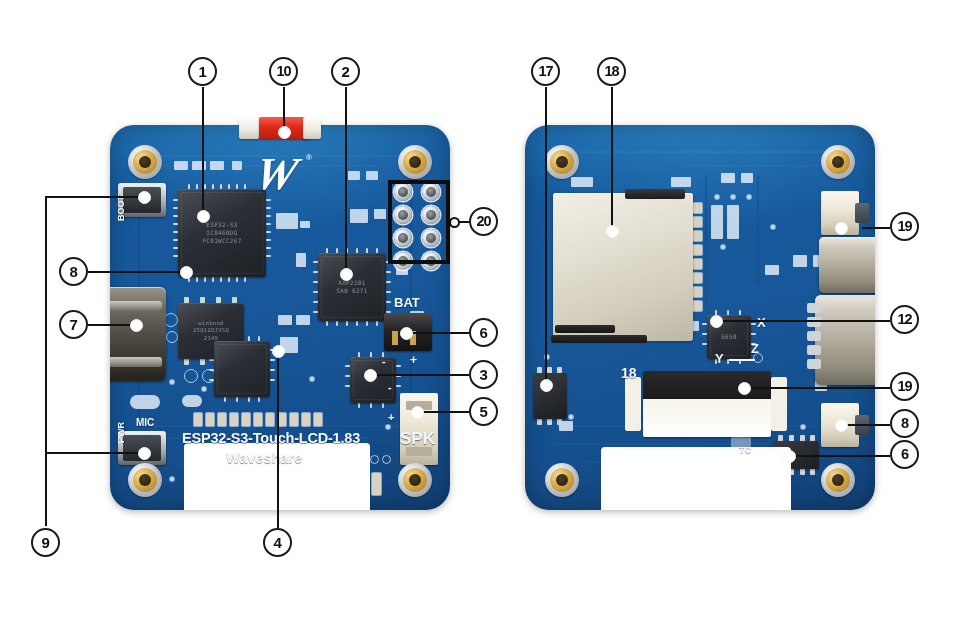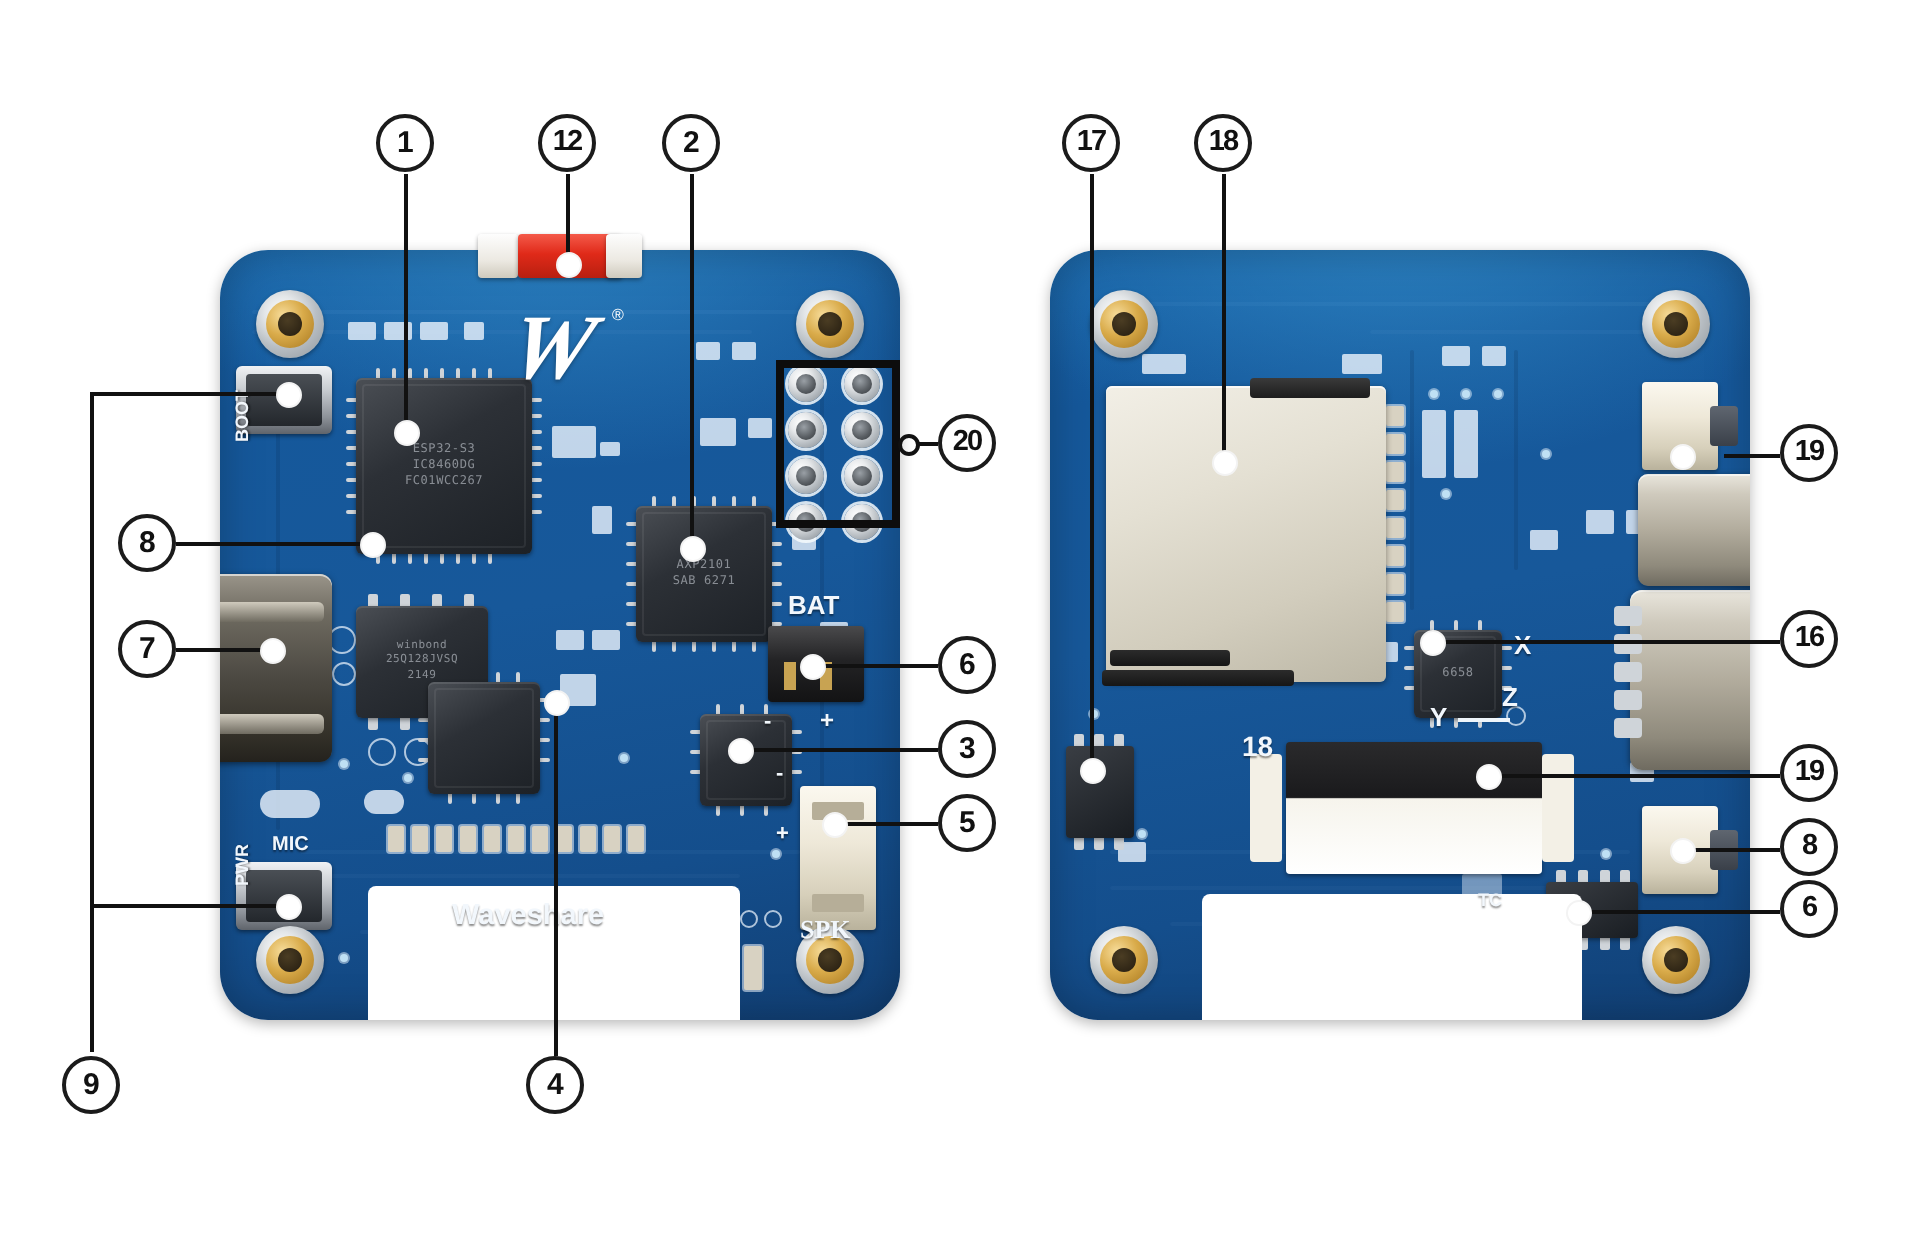--- a/index.html
+++ b/index.html
@@ -382,35 +382,36 @@
     <div class="stext" style="left:284px;top:170px;font-size:13px;">BAT</div>
     <div class="blkconn" style="left:274px;top:188px;width:48px;height:38px;"></div>
     <div class="abs" style="left:282px;top:206px;width:6px;height:14px;background:#c8a352;z-index:11;"></div>
     <div class="abs" style="left:300px;top:206px;width:6px;height:14px;background:#c8a352;z-index:11;"></div>
     <div class="stext" style="left:272px;top:230px;font-size:11px;">-</div>
     <div class="stext" style="left:300px;top:228px;font-size:12px;">+</div>
 
     <div class="jstconn" style="left:290px;top:268px;width:38px;height:72px;"></div>
     <div class="abs" style="left:296px;top:276px;width:26px;height:9px;background:#b6ae98;border-radius:1px;z-index:11;"></div>
     <div class="abs" style="left:296px;top:322px;width:26px;height:9px;background:#b6ae98;border-radius:1px;z-index:11;"></div>
-    <div class="stext" style="left:290px;top:332px;font-size:13px;font-family:Liberation Serif, serif;">SPK</div>
+    <div class="stext" style="left:290px;top:304px;font-size:17px;">SPK</div>
     <div class="stext" style="left:278px;top:286px;font-size:11px;">+</div>
     <div class="stext" style="left:278px;top:256px;font-size:11px;">-</div>
 
     <div class="hdr" style="left:282px;top:58px;width:56px;height:88px;">
       <div class="hp" style="left:2px;top:0px;"></div>   
         <div class="hp" style="left:30px;top:0px;"></div>
       <div class="hp" style="left:2px;top:23px;"></div>  
         <div class="hp" style="left:30px;top:23px;"></div>
       <div class="hp" style="left:2px;top:46px;"></div>  
         <div class="hp" style="left:30px;top:46px;"></div>
       <div class="hp" style="left:2px;top:69px;"></div>  
         <div class="hp" style="left:30px;top:69px;"></div>
     </div>
 
+    <div class="stext" style="left:72px;top:305px;font-size:14.5px;letter-spacing:-0.2px;">ESP32-S3-Touch-LCD-1.83</div>
     <div class="stext" style="left:116px;top:325px;font-size:14.5px;">Waveshare</div>
 
     <div class="notch" style="left:74px;top:318px;width:186px;height:72px;border-radius:4px;"></div>
   </div>
 
   <div class="pcb" style="left:525px;top:125px;width:350px;height:385px;">
 
     <div class="trace" style="left:24px;top:26px;width:300px;height:1.5px;opacity:.22;"></div>
     <div class="trace" style="left:160px;top:40px;width:160px;height:1.5px;opacity:.2;"></div>
     <div class="trace dk" style="left:180px;top:50px;width:2px;height:130px;opacity:.45;"></div>
@@ -587,32 +588,32 @@
   <div class="lead h" style="left:745px;top:387px;width:145px;"></div>
   <div class="dotmark" style="left:738px;top:382px;"></div>
 
   <div class="lead h" style="left:842px;top:424px;width:48px;"></div>
   <div class="dotmark" style="left:835px;top:419px;"></div>
 
   <div class="lead h" style="left:790px;top:455px;width:100px;"></div>
   <div class="dotmark" style="left:783px;top:450px;"></div>
 
   <div class="callout" style="left:188px;top:57px;">1</div>
-  <div class="callout wide" style="left:269px;top:57px;">12</div>
+  <div class="callout wide" style="left:269px;top:57px;">10</div>
   <div class="callout" style="left:331px;top:57px;">2</div>
   <div class="callout wide" style="left:469px;top:207px;">20</div>
   <div class="callout" style="left:59px;top:257px;">8</div>
   <div class="callout" style="left:59px;top:310px;">7</div>
   <div class="callout" style="left:469px;top:318px;">6</div>
   <div class="callout" style="left:469px;top:360px;">3</div>
   <div class="callout" style="left:469px;top:397px;">5</div>
   <div class="callout" style="left:31px;top:528px;">9</div>
   <div class="callout" style="left:263px;top:528px;">4</div>
 
   <div class="callout wide" style="left:531px;top:57px;">17</div>
   <div class="callout wide" style="left:597px;top:57px;">18</div>
   <div class="callout wide" style="left:890px;top:212px;">19</div>
-  <div class="callout wide" style="left:890px;top:305px;">16</div>
+  <div class="callout wide" style="left:890px;top:305px;">12</div>
   <div class="callout wide" style="left:890px;top:372px;">19</div>
   <div class="callout wide" style="left:890px;top:409px;">8</div>
   <div class="callout wide" style="left:890px;top:440px;">6</div>
 
 </div>
 
 </body></html>

